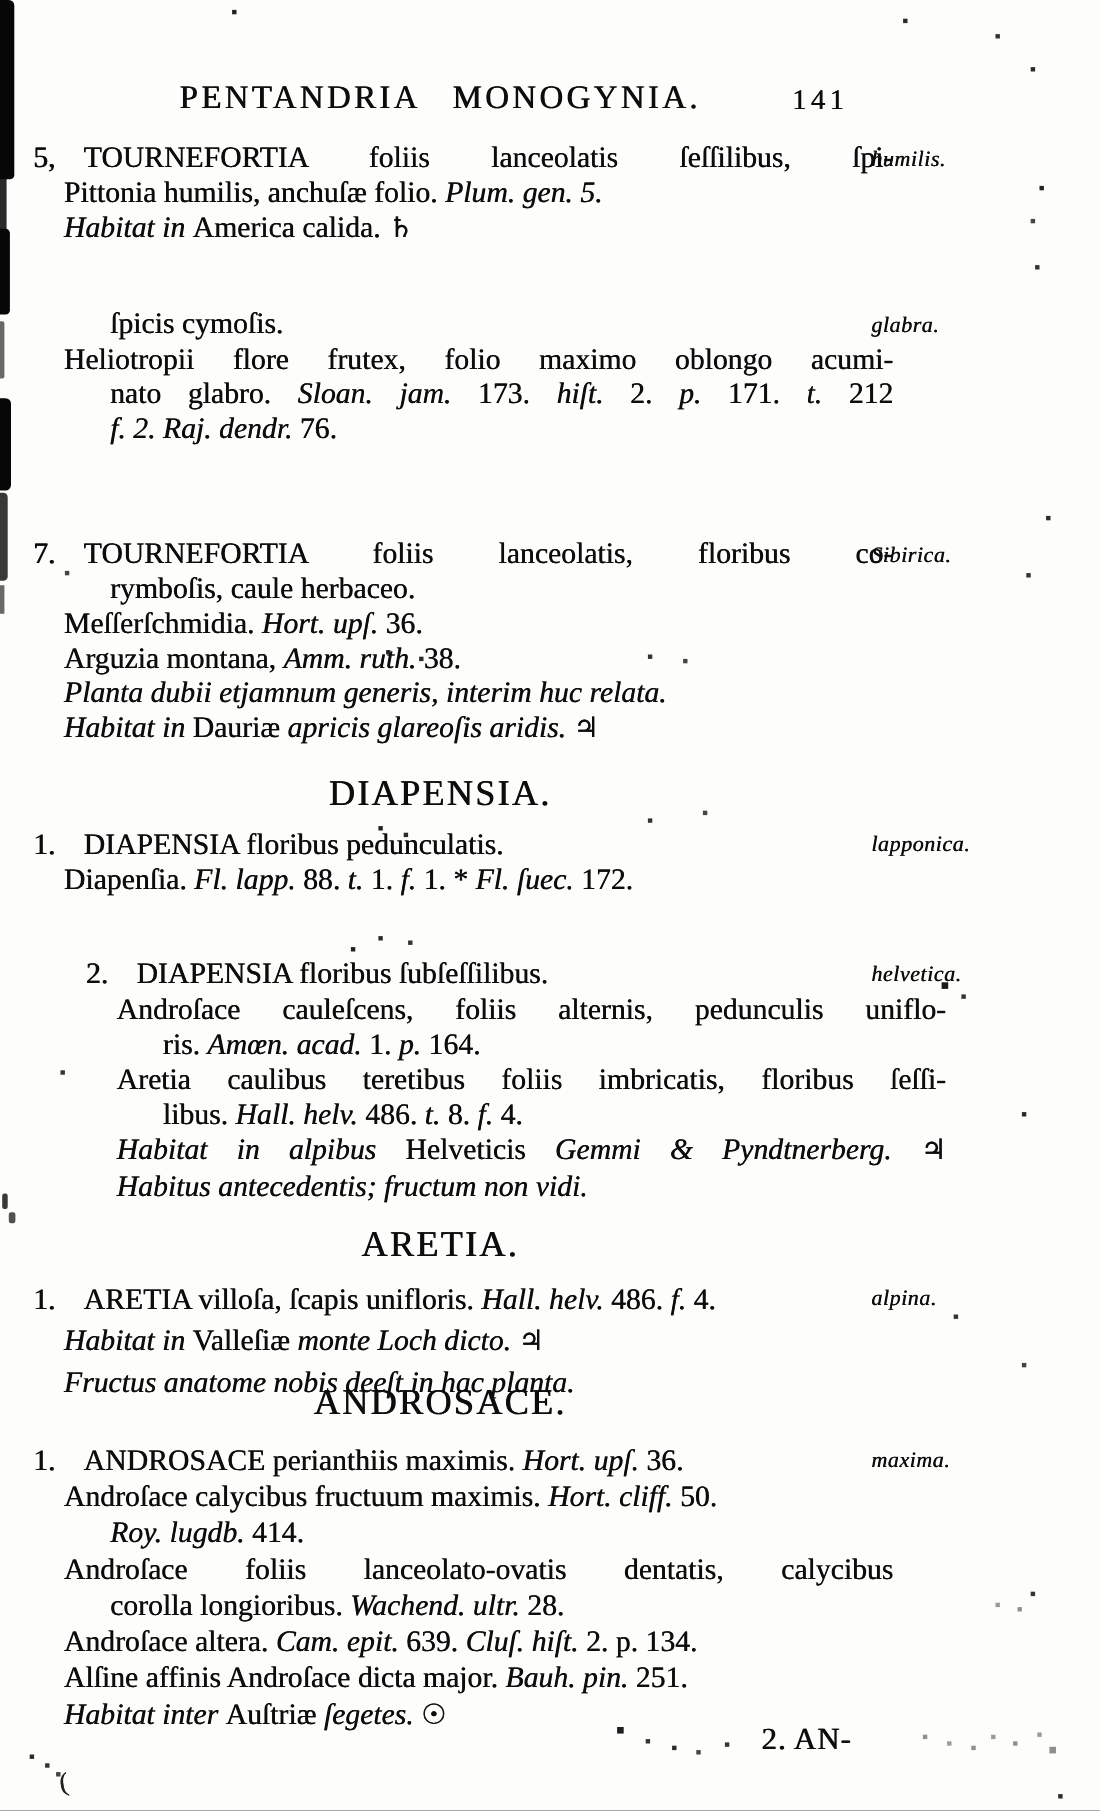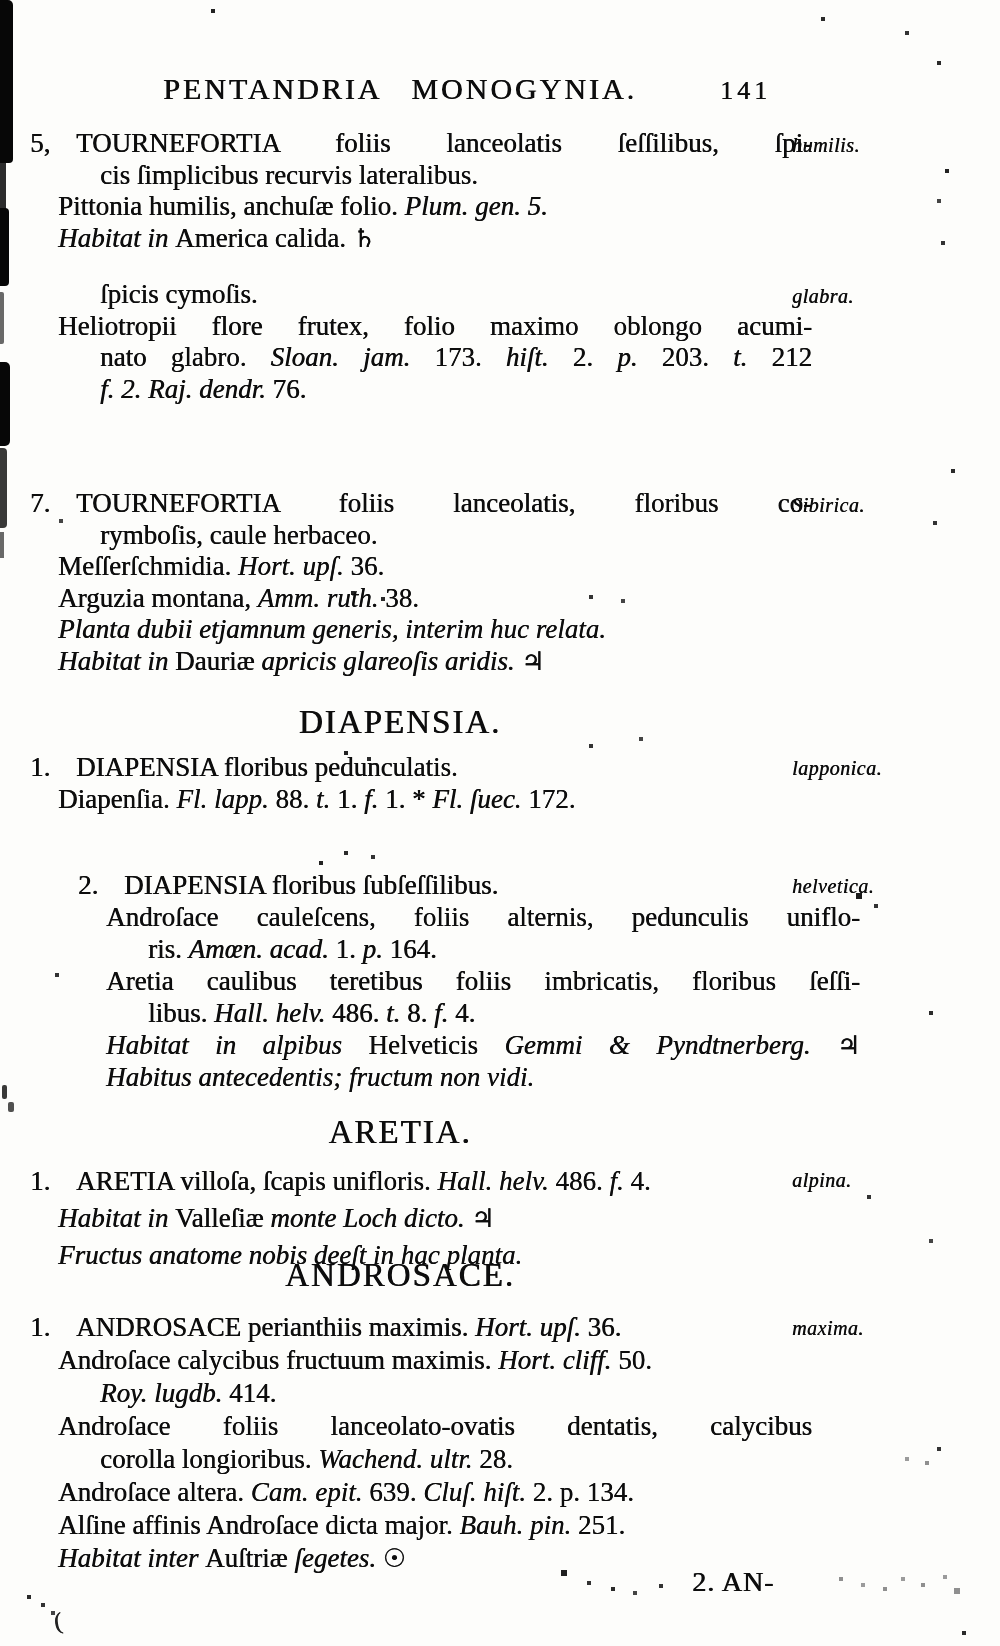--- a/index.html
+++ b/index.html
@@ -94,31 +94,30 @@
   <div class="speck-layer"></div>
   <div class="paren-artifact">(</div>
 
   <div class="running-header">PENTANDRIA MONOGYNIA.</div>
   <div class="page-number">141</div>
 
   <div id="sections">
       <div class="entry" style="top: 128px;">
         <div class="lines" style="line-height: 31.5px;">
           <div class="ln ind0 jst"><span class="enum">5,</span><span>TOURNEFORTIA foliis lanceolatis ſeſſilibus, ſpi-</span></div>
-          <div class="ln ind2"><span>cis ſimplicibus recurvis lateralibus.</span></div>
           <div class="ln ind1"><span>Pittonia humilis, anchuſæ folio. </span><span class="it">Plum. gen. 5.</span></div>
           <div class="ln ind1"><span class="it">Habitat in </span><span>America calida. </span><span class="sym">♄</span></div>
         </div>
         <span class="margin-note">humilis.</span>
       </div>
       <div class="entry" style="top: 279px;">
         <div class="lines" style="line-height: 31.5px;">
           <div class="ln ind2"><span>ſpicis cymoſis.</span></div>
           <div class="ln ind1 jst"><span>Heliotropii flore frutex, folio maximo oblongo acumi-</span></div>
-          <div class="ln ind2 jst"><span>nato glabro. </span><span class="it">Sloan. jam. </span><span>173. </span><span class="it">hiſt. </span><span>2. </span><span class="it">p. </span><span>203. </span><span class="it">t. </span><span>212</span></div>
+          <div class="ln ind2 jst"><span>nato glabro. </span><span class="it">Sloan. jam. </span><span>173. </span><span class="it">hiſt. </span><span>2. </span><span class="it">p. </span><span>171. </span><span class="it">t. </span><span>212</span></div>
           <div class="ln ind2"><span class="it">f. 2. Raj. dendr. </span><span>76.</span></div>
         </div>
         <span class="margin-note">glabra.</span>
       </div>
       <div class="entry" style="top: 488px;">
         <div class="lines" style="line-height: 31.5px;">
           <div class="ln ind0 jst"><span class="enum">7.</span><span>TOURNEFORTIA foliis lanceolatis, floribus co-</span></div>
           <div class="ln ind2"><span>rymboſis, caule herbaceo.</span></div>
           <div class="ln ind1"><span>Meſſerſchmidia. </span><span class="it">Hort. upſ. </span><span>36.</span></div>
           <div class="ln ind1"><span>Arguzia montana, </span><span class="it">Amm. ruth. </span><span>38.</span></div>

